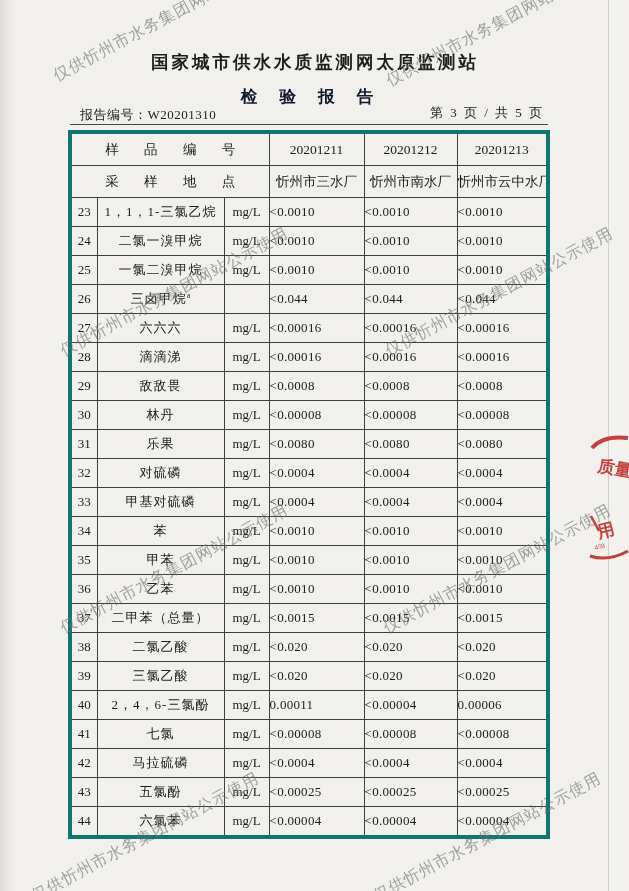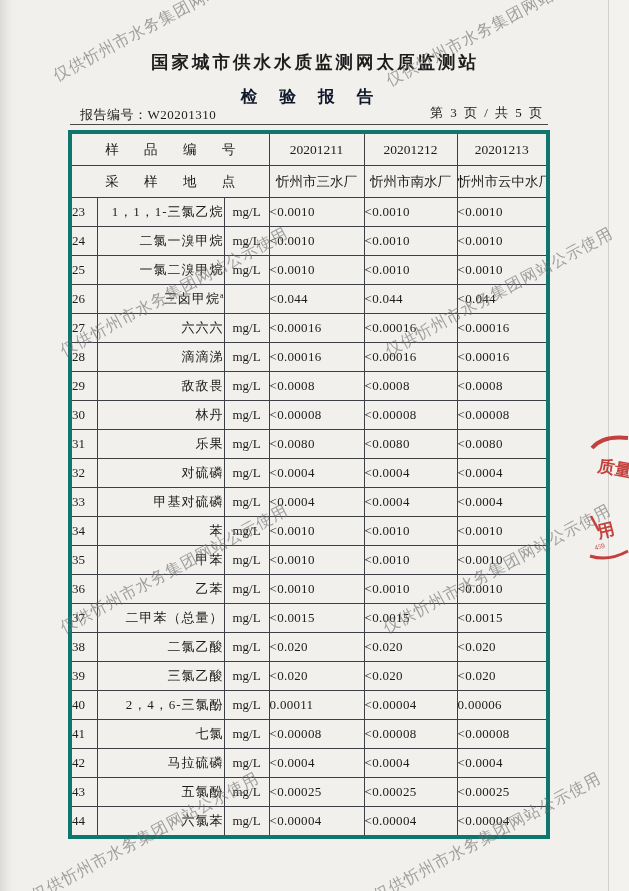--- a/index.html
+++ b/index.html
@@ -53,22 +53,22 @@
   table.report td {
     border:1px solid #3c4044;
     font-size:13px; color:#1c1c1c;
     padding:0; vertical-align:middle;
     overflow:hidden; white-space:nowrap;
   }
   table.report { border:4px solid #0f766e; }
   tr.hrow td { height:31px; text-align:center; font-size:13.5px; }
   .spread { letter-spacing:11px; text-indent:11px; }
   tr.drow td { height:28px; }
-  td.c-no { }
-  td.c-name { text-align:right; padding-left:9px; letter-spacing:1px; }
+  td.c-no { text-align:center; }
+  td.c-name { text-align:center; padding-left:9px; letter-spacing:1px; }
   td.c-name sup { font-size:8px; letter-spacing:0; }
   td.c-unit { text-align:center; }
   td.c-val { text-align:left; padding-left:9px; letter-spacing:0.3px; }
   .wm {
     position:absolute;
     font-size:16px; letter-spacing:1px; white-space:nowrap;
     color:rgba(110,110,110,0.62);
     transform:rotate(-28deg); transform-origin:left top;
     z-index:5; pointer-events:none;
     font-family:"Liberation Sans","DejaVu Sans",sans-serif;

